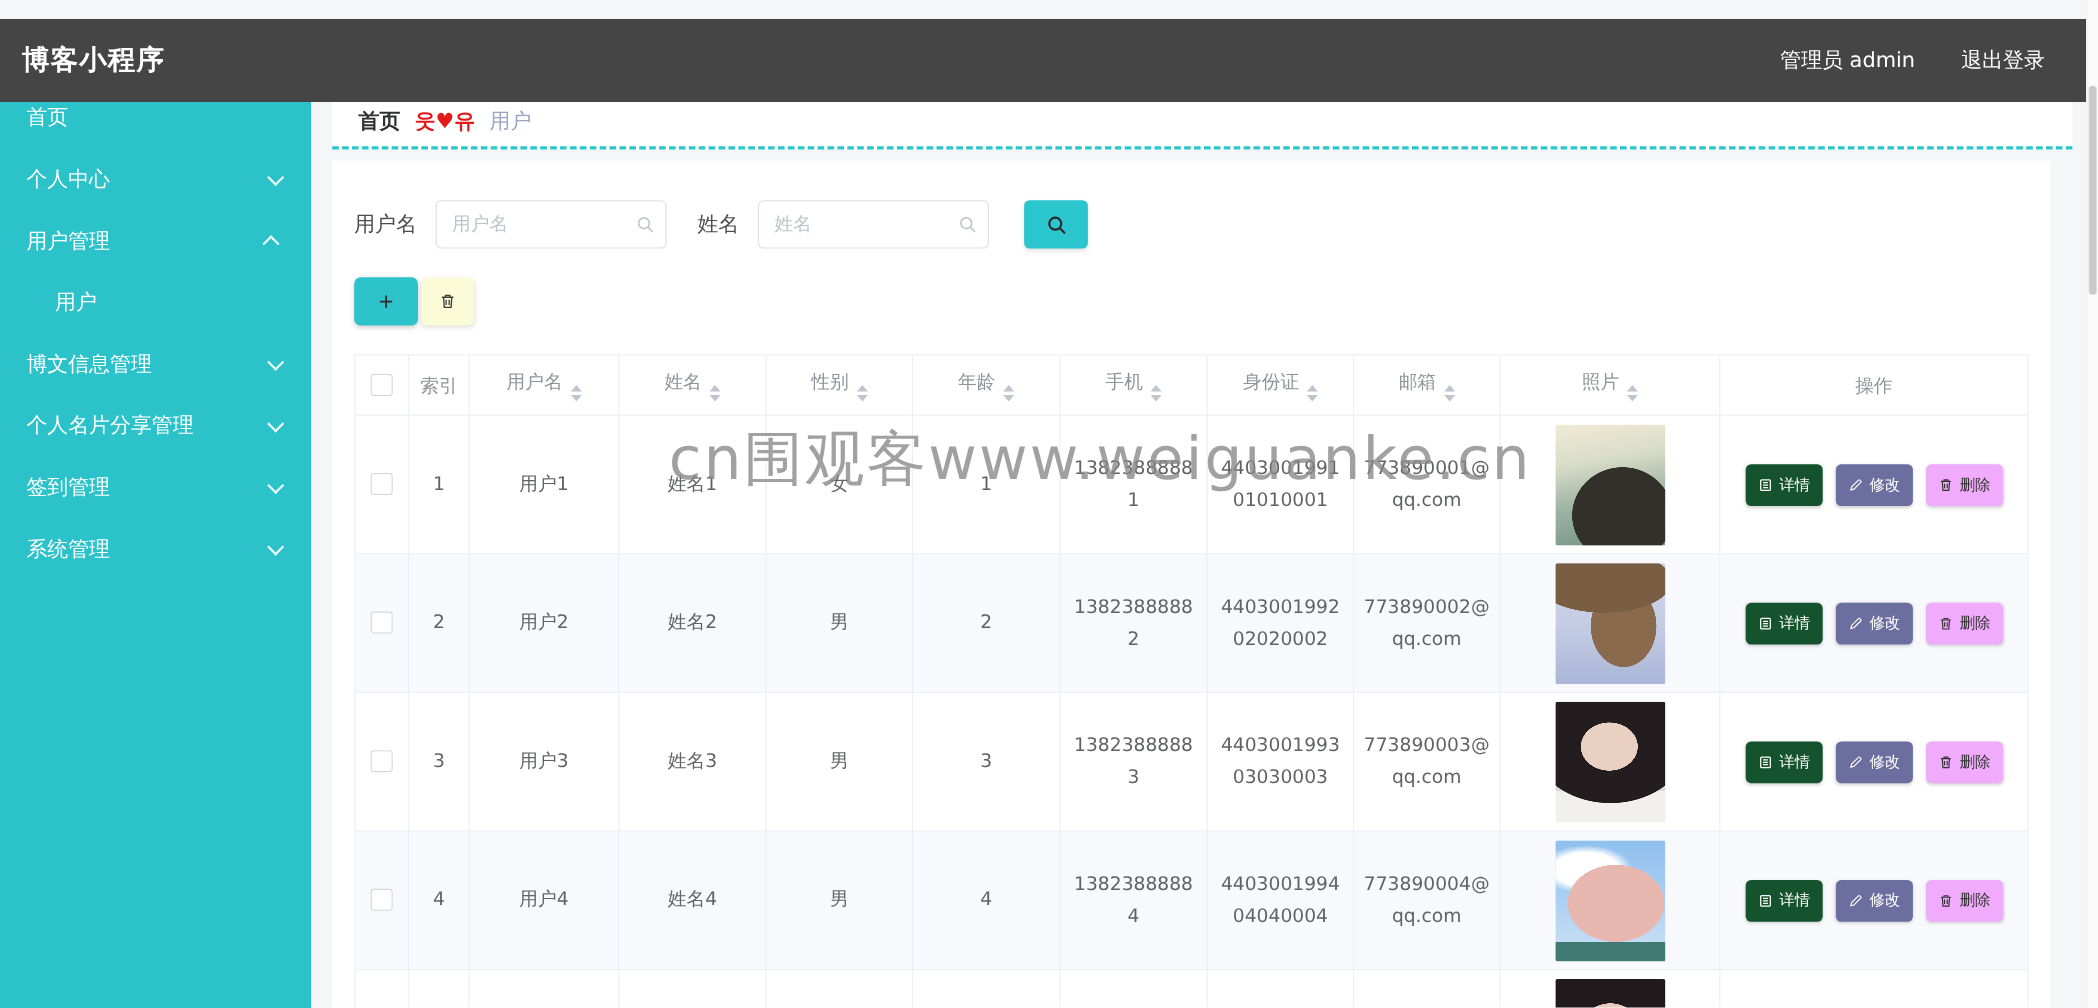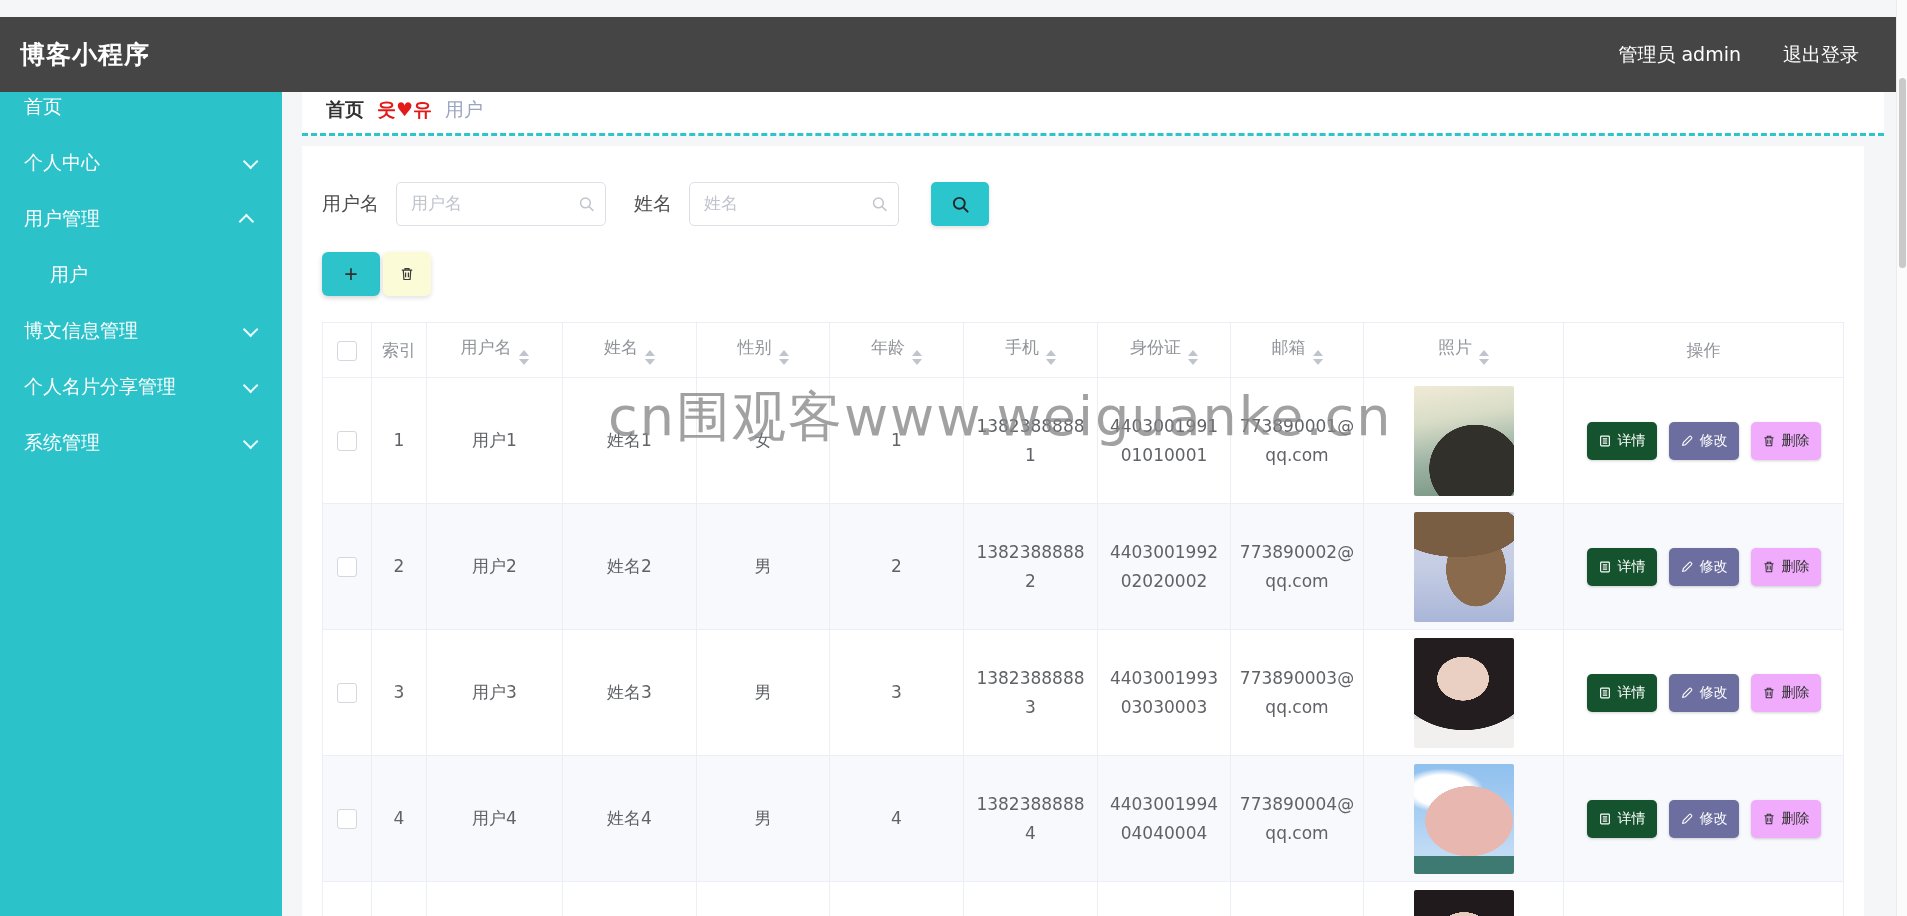--- a/index.html
+++ b/index.html
@@ -119,20 +119,24 @@
       </div>
       <div class="side-item">
         <span class="side-label">博文信息管理</span>
         <span class="chev chev-down"></span>
       </div>
       <div class="side-item">
         <span class="side-label">个人名片分享管理</span>
         <span class="chev chev-down"></span>
       </div>
       <div class="side-item">
+        <span class="side-label">签到管理</span>
+        <span class="chev chev-down"></span>
+      </div>
+      <div class="side-item">
         <span class="side-label">系统管理</span>
         <span class="chev chev-down"></span>
       </div>
     </nav>
 </aside>
 
 <main class="main">
   <div class="breadcrumb-bar">
     <span class="bc-home">首页</span>
     <span class="bc-sep">웃♥유</span>

